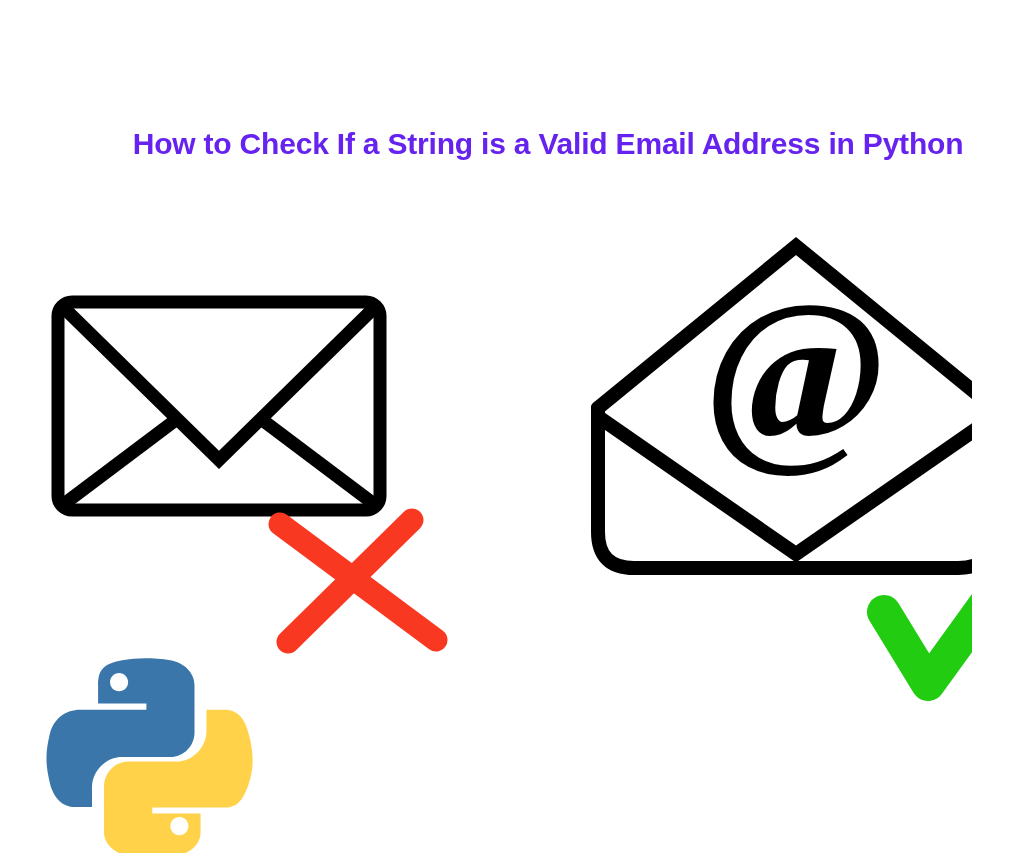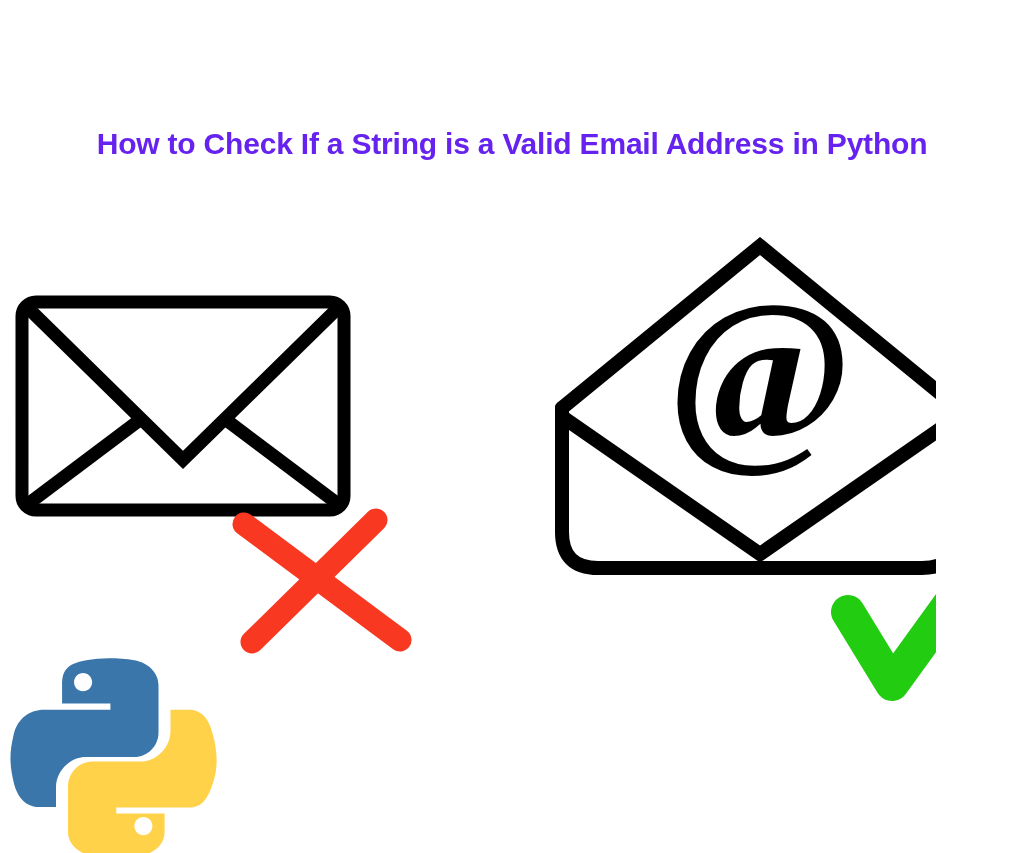--- a/index.html
+++ b/index.html
@@ -10,20 +10,21 @@
   }
   body {
     font-family: "Liberation Sans", sans-serif;
   }
   #canvas {
     position: relative;
     width: 936px;
     height: 853px;
     background: #ffffff;
     overflow: hidden;
+    margin-left: 36px;
   }
   
   #title-block {
     position: absolute;
     left: 0;
     top: 126px;
     width: 1024px;
     text-align: center;
   }
   #page-title {

